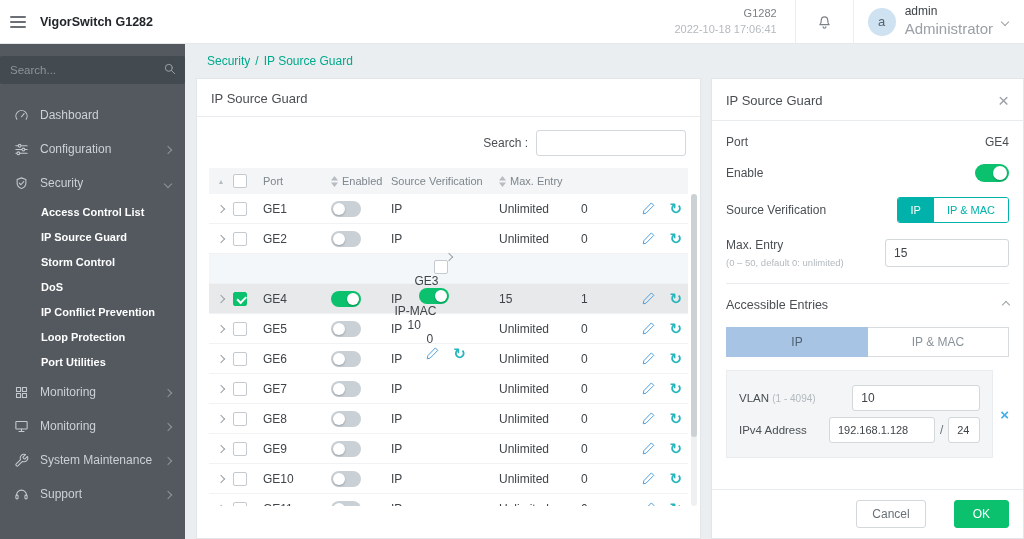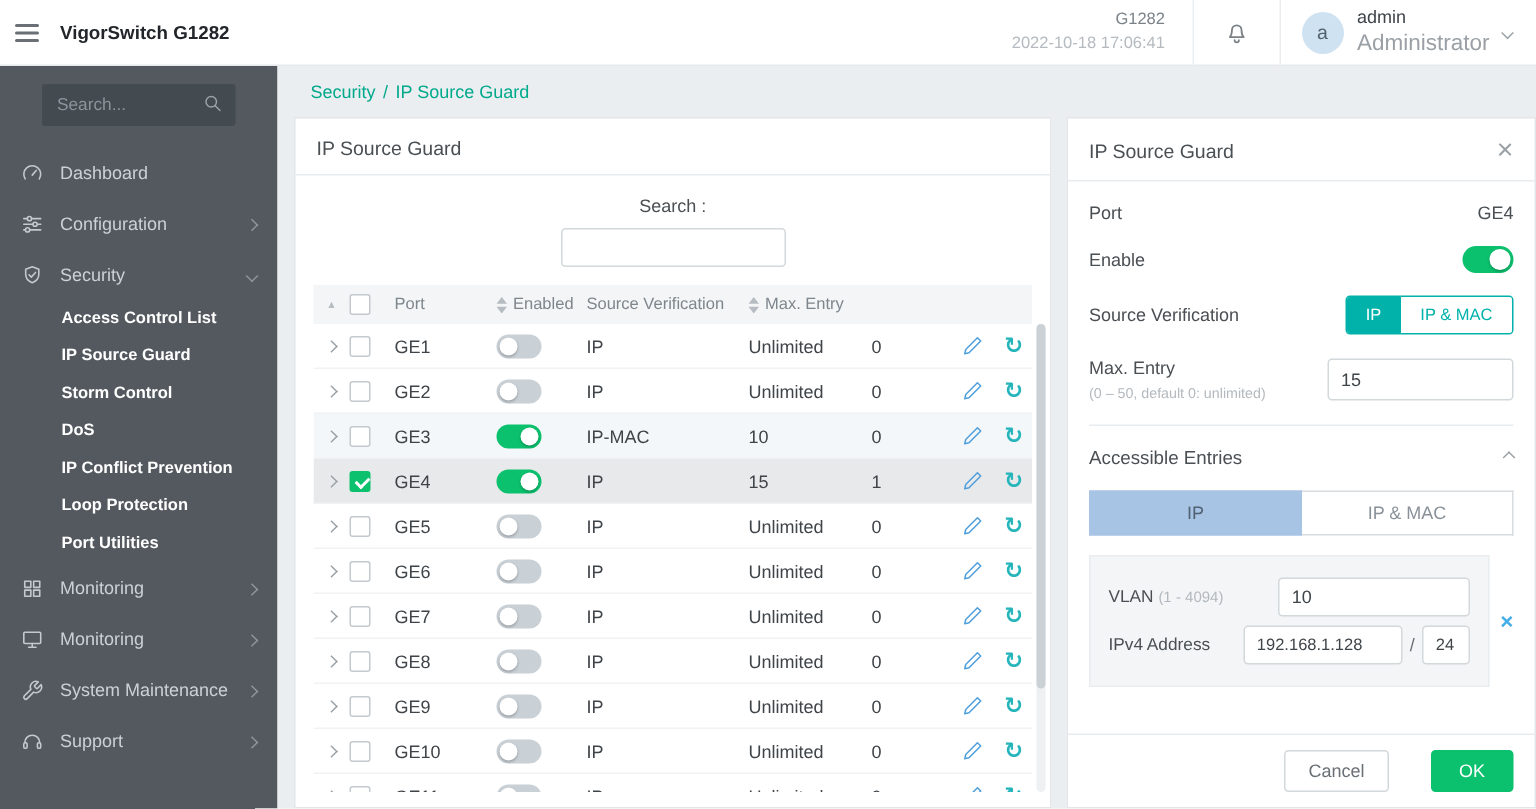--- a/index.html
+++ b/index.html
@@ -30,21 +30,21 @@
 
   
   .chev { display:inline-block; width:6px; height:6px; border-right:1.5px solid #9aa1a7; border-bottom:1.5px solid #9aa1a7; }
   .chev.right { transform:rotate(-45deg); }
   .chev.down  { transform:rotate(45deg); }
   .chev.up    { transform:rotate(-135deg); }
 
   
   .shell { display:flex; height:495px; }
   .sidebar { width:185px; background:var(--sidebar-bg); flex:none; overflow:hidden; }
-  .side-search { position:relative; margin:12px 28px 14px; }
+  .side-search { position:relative; margin:12px 0 14px; }
   .side-search input { width:100%; height:28px; background:var(--sidebar-search-bg); border:none; border-radius:2px; padding:0 28px 0 10px; font-size:11.5px; color:#cfd3d6; outline:none; }
   .side-search input::placeholder { color:#8d949a; }
   .side-search .mag { position:absolute; right:8px; top:6px; color:#9aa1a7; }
   .side-item { display:flex; align-items:center; gap:11px; height:34px; padding:0 14px; color:#ccd1d5; font-size:12px; cursor:pointer; }
   .side-item .s-icon { display:flex; color:#c3c9ce; }
   .side-item .s-chev { margin-left:auto; }
   .side-item .s-chev .chev { border-color:#8f969c; }
   .submenu .subitem { height:25px; line-height:25px; padding-left:41px; color:#fff; font-size:11px; font-weight:700; cursor:pointer; }
   .submenu .subitem.active { color:#fff; }
 
@@ -52,28 +52,28 @@
   .main { flex:1; background:#eaeef0; display:flex; flex-direction:column; overflow:hidden; }
   .breadcrumb { height:34px; display:flex; align-items:center; padding-left:22px; font-size:12px; color:var(--breadcrumb-green); }
   .breadcrumb .crumb { cursor:pointer; }
   .breadcrumb .sep { margin:0 5px; }
   .panels { display:flex; gap:10px; padding-left:11px; height:461px; }
 
   
   .table-panel { width:505px; flex:none; background:#fff; border:1px solid #e3e6e9; display:flex; flex-direction:column; }
   .panel-title-row { display:flex; align-items:center; justify-content:space-between; padding:12px 14px 10px; border-bottom:1px solid #e9ecee; }
   .panel-title-text { font-size:13px; color:#4a4f54; }
-  .search-row { display:flex; align-items:center; justify-content:flex-end; gap:8px; padding:13px 14px 12px;flex-direction:column; }
+  .search-row { display:flex; align-items:center; justify-content:flex-end; gap:8px; padding:13px 14px 12px; }
   .search-row label { font-size:12px; color:#4a4f54; }
   .search-row input { width:150px; height:26px; border:1px solid #d3d8db; border-radius:3px; padding:0 8px; font-size:12px; outline:none; }
   .table-wrap { position:relative; padding:0 12px; }
   .t-head { display:flex; align-items:center; height:26px; background:#f3f5f6; font-size:11px; color:#7e868d; }
   .t-body { height:312px; overflow:hidden; }
   .t-row { display:flex; align-items:center; height:30px; border-bottom:1px solid #f0f2f3; font-size:12px; color:#3f4449; background:#fff; }
-  .t-row.tinted { background:#f3f7f9; }
+  .t-row.tinted { background:#f3f7f9;flex-direction:column; }
   .t-row.selected { background:#e8e9ea; }
   .cell { display:flex; align-items:center; }
   .col-expand { width:24px; justify-content:center; }
   .col-check  { width:30px; }
   .col-port   { width:68px; }
   .col-toggle { width:60px; }
   .col-sv     { width:108px; }
   .col-max    { width:82px; }
   .col-cur    { width:44px; }
   .col-actions{ flex:1; justify-content:flex-end; gap:13px; padding-right:6px; }

